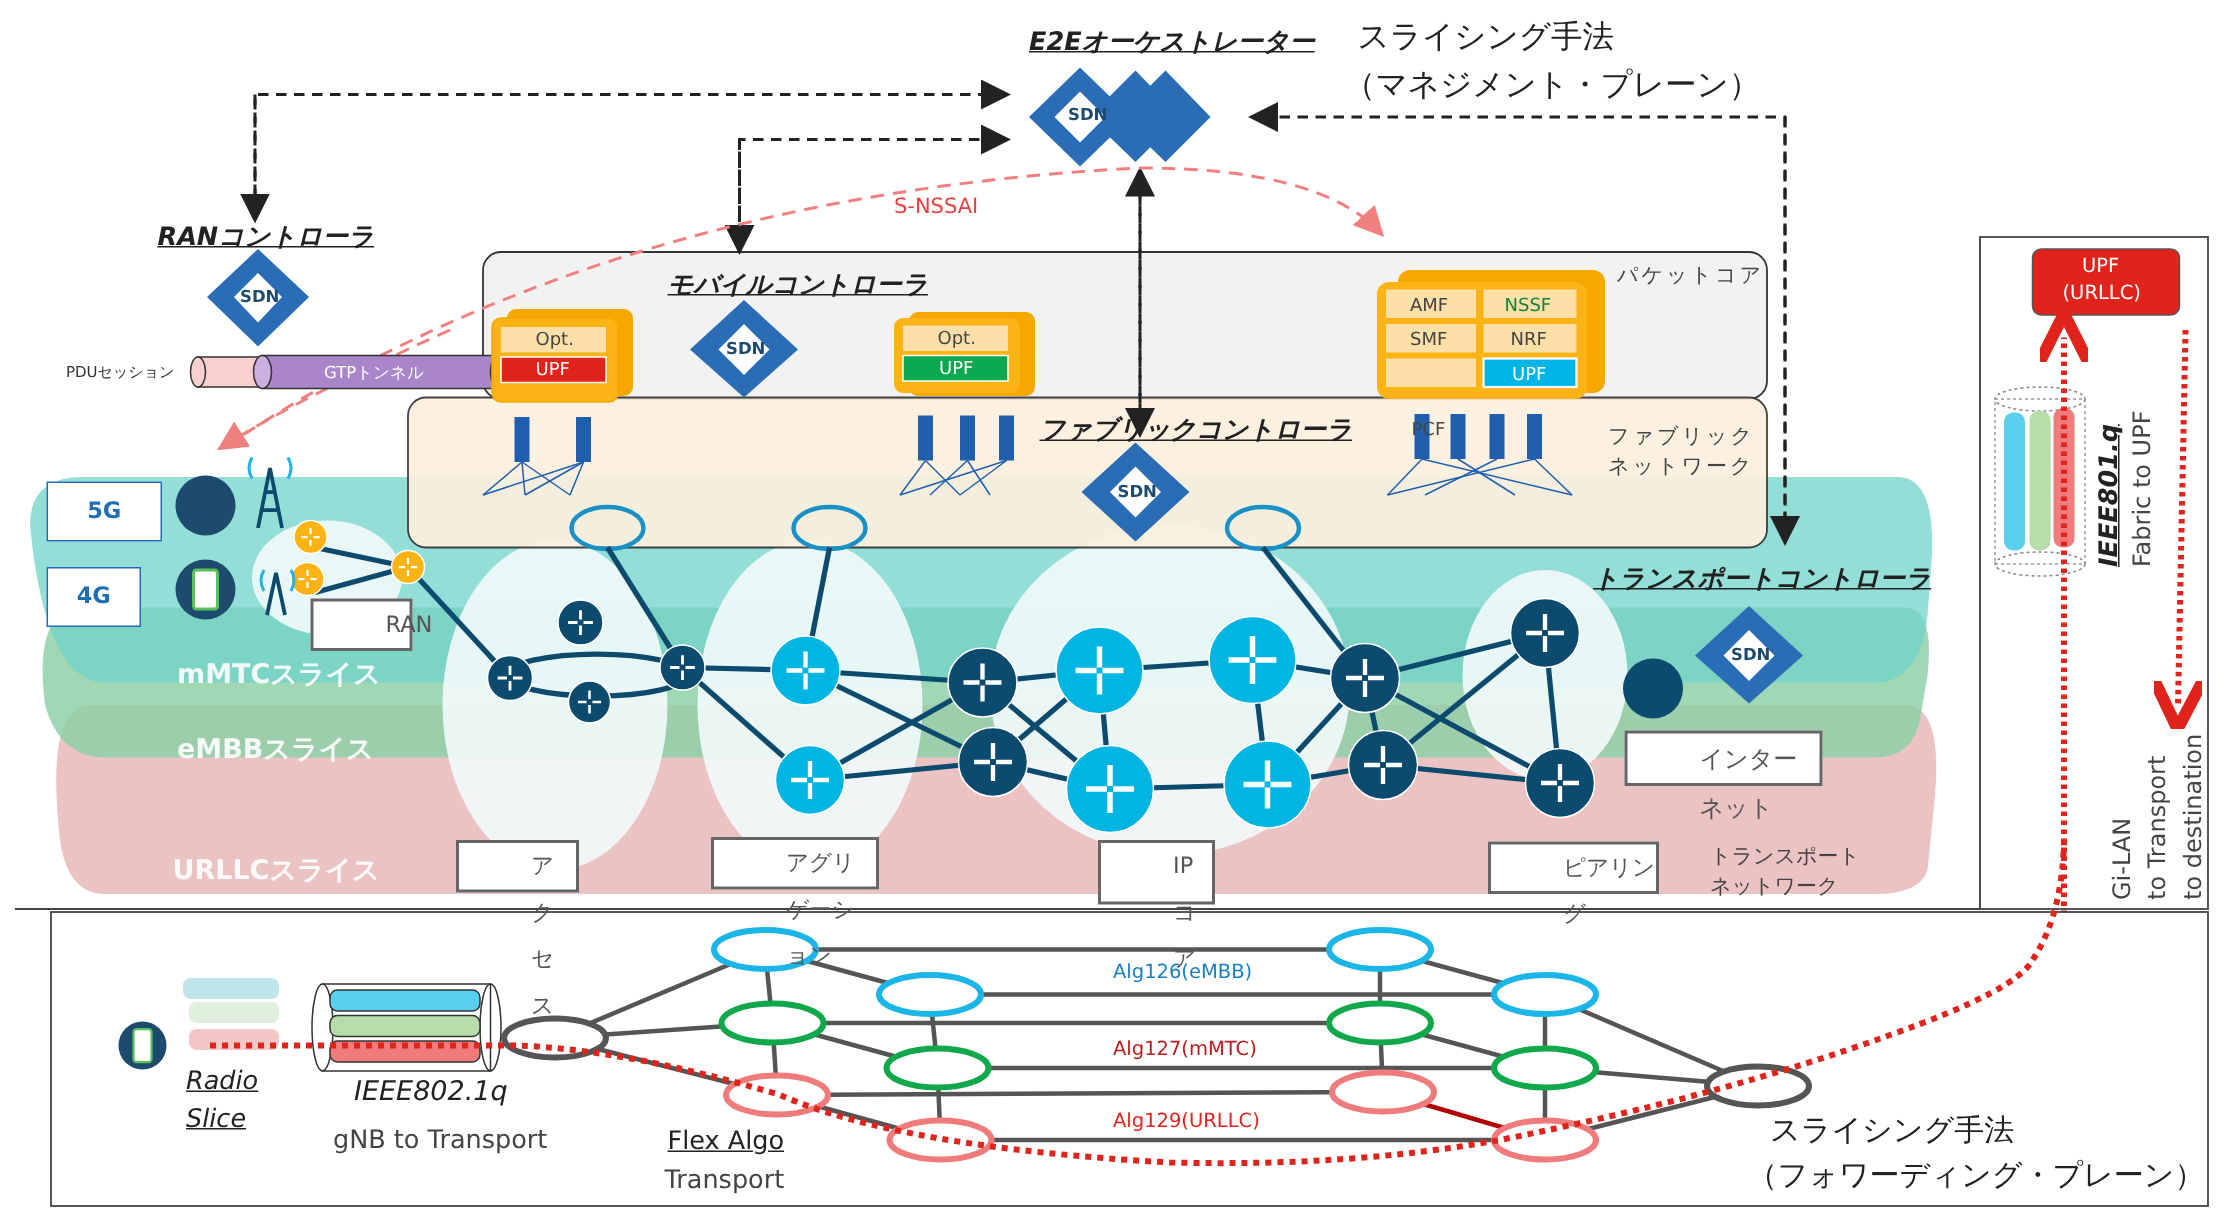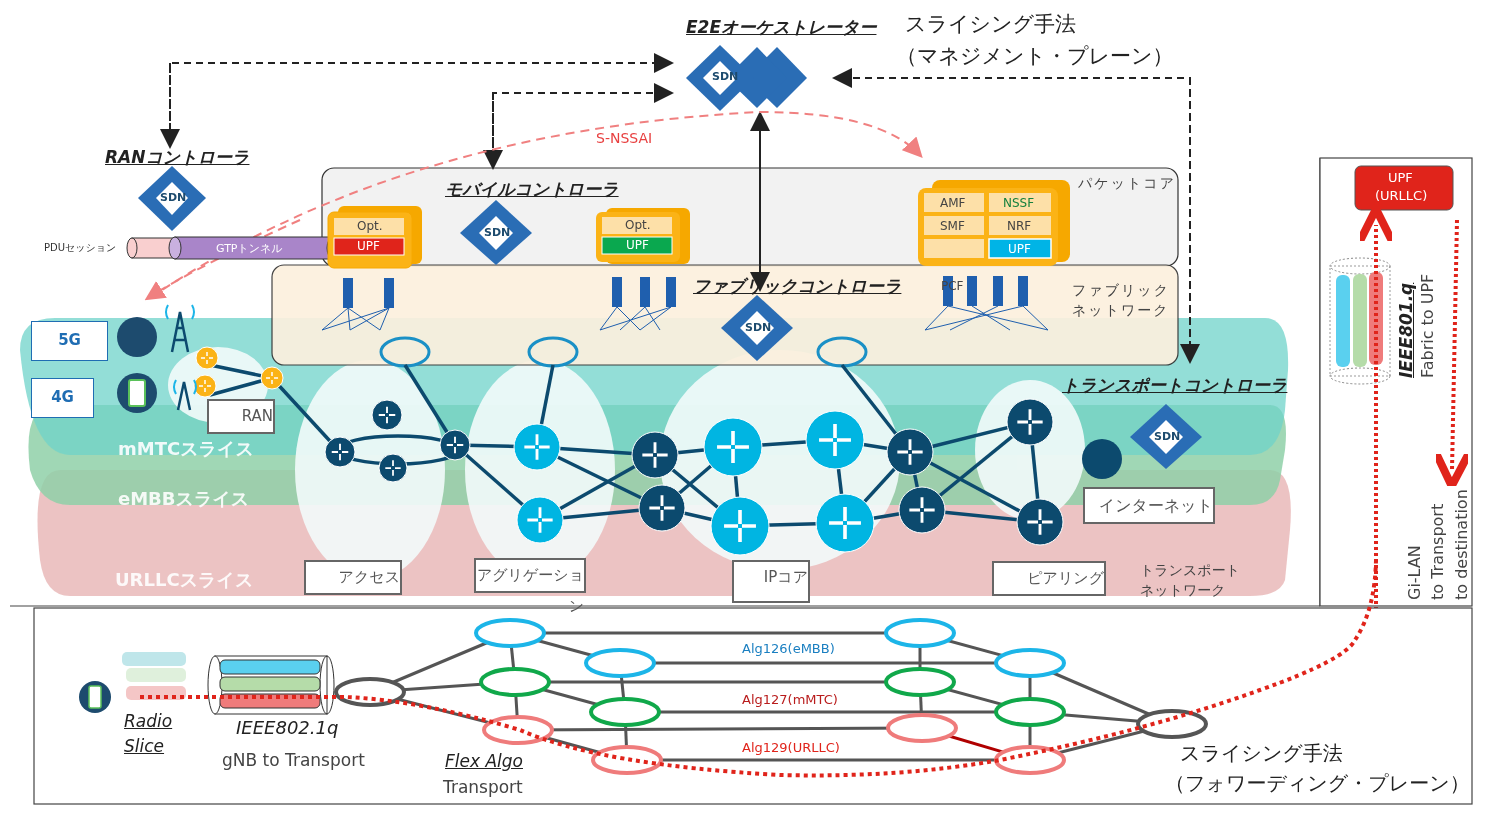--- a/index.html
+++ b/index.html
@@ -1,20 +1,20 @@
 <!DOCTYPE html>
 <html><head>
 <meta charset="utf-8">
 <style>
   html,body{margin:0;padding:0;background:#fff;}
   body{width:1488px;height:818px;position:relative;overflow:hidden;font-family:"DejaVu Sans","Liberation Sans",sans-serif;color:#222;}
   svg#diagram{position:absolute;left:0;top:0;}
   .lbl{position:absolute;font-family:"DejaVu Sans",sans-serif;white-space:nowrap;}
   .ctrl-title{font-style:italic;text-decoration:underline;font-size:17px;font-weight:bold;color:#222;}
-  .box-label{position:absolute;background:#fff;border:2px solid #666;font-size:15px;color:#555;text-align:right;box-sizing:border-box;}
+  .box-label{position:absolute;background:#fff;border:2px solid #666;font-size:15px;color:#555;text-align:left;box-sizing:border-box;padding-left:48px;}
   .gen-box{position:absolute;background:#fff;border:1.5px solid #1f6db3;color:#1f6db3;font-weight:bold;font-size:15px;text-align:center;box-sizing:border-box;}
   .slice-lbl{position:absolute;color:#fff;font-weight:bold;font-size:18px;opacity:.9;}
   .vert{position:absolute;transform-origin:left top;transform:rotate(-90deg);white-space:nowrap;}
 </style>
 </head>
 <body>
 
 <svg id="diagram" width="1488" height="818" viewBox="0 0 1488 818">
   <defs>
     <marker id="ah" markerWidth="10" markerHeight="10" refX="8" refY="5" orient="auto">
@@ -392,21 +392,21 @@
 <div class="lbl" style="left:1072px;top:302px;font-size:14px;color:#444;letter-spacing:2px;">ネットワーク</div>
 
 <div class="gen-box" style="left:31px;top:321px;width:77px;height:40px;line-height:37px;">5G</div>
 <div class="gen-box" style="left:31px;top:378px;width:63px;height:40px;line-height:37px;">4G</div>
 <div class="box-label" style="left:207px;top:399px;width:68px;height:35px;line-height:31px;">RAN</div>
 
 <div class="slice-lbl" style="left:118px;top:437px;">mMTCスライス</div>
 <div class="slice-lbl" style="left:118px;top:487px;">eMBBスライス</div>
 <div class="slice-lbl" style="left:115px;top:568px;">URLLCスライス</div>
 
-<div class="box-label" style="left:304px;top:560px;width:98px;height:35px;line-height:31px;">アクセス</div>
+<div class="box-label" style="left:304px;top:560px;width:82px;height:35px;line-height:31px;">アクセス</div>
 <div class="box-label" style="left:474px;top:558px;width:112px;height:35px;line-height:31px;">アグリゲーション</div>
 <div class="box-label" style="left:732px;top:560px;width:78px;height:43px;line-height:31px;">IPコア</div>
 <div class="box-label" style="left:992px;top:561px;width:114px;height:35px;line-height:31px;">ピアリング</div>
 <div class="box-label" style="left:1083px;top:487px;width:132px;height:37px;line-height:33px;font-size:16px;">インターネット</div>
 <div class="lbl" style="left:1140px;top:562px;font-size:14px;color:#444;">トランスポート</div>
 <div class="lbl" style="left:1140px;top:582px;font-size:14px;color:#444;">ネットワーク</div>
 
 <div class="lbl ctrl-title" style="left:1062px;top:374px;">トランスポートコントローラ</div>
 <div class="lbl" style="left:1154px;top:430px;font-size:11px;color:#1d4b6e;font-weight:bold;">SDN</div>
 
@@ -415,19 +415,19 @@
 <div class="vert" style="left:1396px;top:378px;font-size:17px;font-weight:bold;font-style:italic;text-decoration:underline;">IEEE801.q</div>
 <div class="vert" style="left:1418px;top:378px;font-size:16px;color:#444;">Fabric to UPF</div>
 <div class="vert" style="left:1405px;top:600px;font-size:16px;color:#444;">Gi-LAN</div>
 <div class="vert" style="left:1428px;top:600px;font-size:16px;color:#444;">to Transport</div>
 <div class="vert" style="left:1452px;top:600px;font-size:16px;color:#444;">to destination</div>
 
 <div class="lbl" style="left:124px;top:711px;font-size:17px;font-style:italic;text-decoration:underline;">Radio</div>
 <div class="lbl" style="left:124px;top:736px;font-size:17px;font-style:italic;text-decoration:underline;">Slice</div>
 <div class="lbl" style="left:236px;top:717px;font-size:18px;font-style:italic;">IEEE802.1q</div>
 <div class="lbl" style="left:222px;top:750px;font-size:17px;color:#444;">gNB to Transport</div>
-<div class="lbl" style="left:445px;top:751px;font-size:17px;font-style:italic;text-decoration:underline;">Flex Algo</div>
+<div class="lbl" style="left:445px;top:751px;font-size:17px;text-decoration:underline;">Flex Algo</div>
 <div class="lbl" style="left:443px;top:777px;font-size:17px;color:#444;">Transport</div>
 <div class="lbl" style="left: 742px; top: 641px; font-size: 13px; color: rgb(26, 127, 193);">Alg126(eMBB)</div>
 <div class="lbl" style="left: 742px; top: 692px; font-size: 13px; color: #b91c1c;">Alg127(mMTC)</div>
 <div class="lbl" style="left: 742px; top: 740px; font-size: 13px; color: rgb(224, 36, 27);">Alg129(URLLC)</div>
 <div class="lbl" style="left:1180px;top:740px;font-size:20px;">スライシング手法</div>
 <div class="lbl" style="left:1165px;top:770px;font-size:20px;">（フォワーディング・プレーン）</div>
 
 </body></html>

